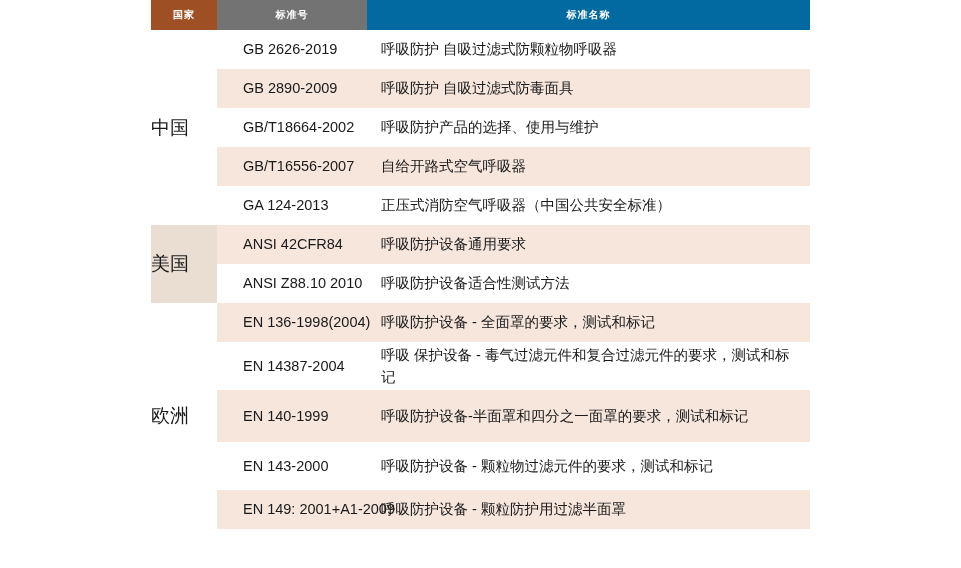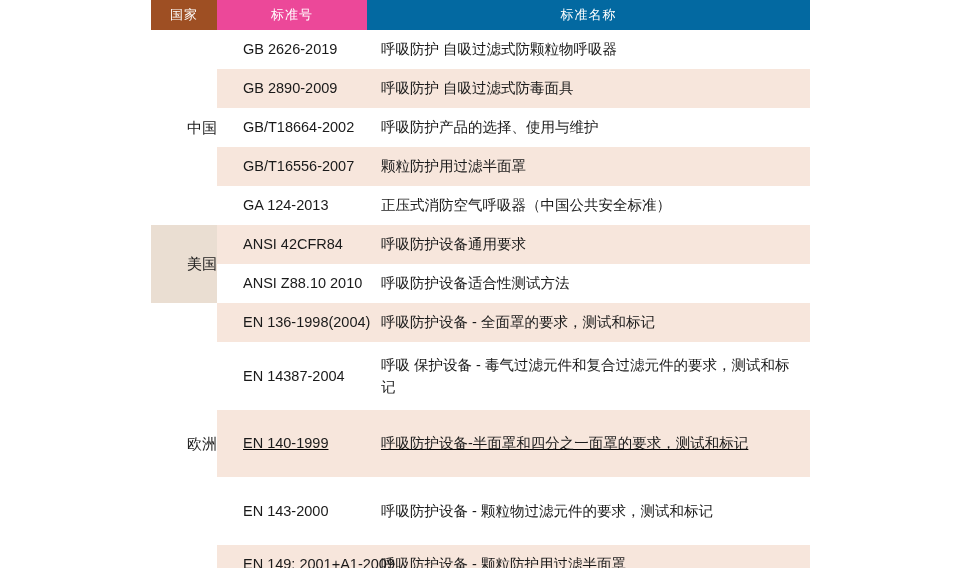--- a/index.html
+++ b/index.html
@@ -31,65 +31,65 @@
     table-layout: fixed;
   }
   table.std-table col.c-country { width: 66px; }
   table.std-table col.c-code { width: 150px; }
   table.std-table col.c-name { width: 443px; }
 
   thead th {
     background: #a0522d;
     background: #9e4f23;
     color: #ffffff;
-    font-size: 13px;
-    font-weight: normal;
+    font-size: 10px;
+    font-weight: bold;
     text-align: center;
     height: 30px;
     padding: 0;
     letter-spacing: 1px;
   }
   thead th.h-country { background: #9e4f23; }
-  thead th.h-code { background: #ec4899; }
+  thead th.h-code { background: #737373; }
   thead th.h-name { background: #0369a1; }
 
   tbody td {
     font-size: 14.5px;
     color: #1a1a1a;
     padding: 0 14px;
     vertical-align: middle;
     line-height: 1.55;
     margin-top: 21px;
   }
   tbody td.country {
-    text-align: right;
+    text-align: left;
     padding: 0;
-    font-size: 15px;
+    font-size: 19px;
     color: #1a1a1a;
   }
   tbody td.code {
     padding-left: 26px;
     white-space: nowrap;
   }
   tbody td.name {
     padding-left: 14px;
     padding-right: 10px;
   }
 
   
   tr.r-light td { background: #ffffff; }
   tr.r-dark td  { background: #f7e6dc; }
 
   
   td.cty-dark { background: #eaded2 !important; }
   td.cty-light { background: #ffffff !important; }
 
   .row-h1 { height: 39px; }
-  .row-h3 { height: 68px; }
-  .row-h4 { height: 67px; text-decoration: underline; }
+  .row-h3 { height: 48px; }
+  .row-h4 { height: 52px; }
 
   .nowrap { white-space: nowrap; }
 </style>
 </head>
 <body>
 
 <div class="page">
   <div class="table-wrap">
     <table class="std-table">
       <colgroup>
@@ -114,21 +114,21 @@
         <tr class="r-dark row-h1">
           <td class="code">GB 2890-2009</td>
           <td class="name">呼吸防护 自吸过滤式防毒面具</td>
         </tr>
         <tr class="r-light row-h1">
           <td class="code">GB/T18664-2002</td>
           <td class="name">呼吸防护产品的选择、使用与维护</td>
         </tr>
         <tr class="r-dark row-h1">
           <td class="code">GB/T16556-2007</td>
-          <td class="name">颗粒防护用过滤半面罩</td>
+          <td class="name">自给开路式空气呼吸器</td>
         </tr>
         <tr class="r-light row-h1">
           <td class="code">GA 124-2013</td>
           <td class="name nowrap">正压式消防空气呼吸器（中国公共安全标准）</td>
         </tr>
 
         <tr class="r-dark row-h1">
           <td class="country cty-dark" rowspan="2">美国</td>
           <td class="code">ANSI  42CFR84</td>
           <td class="name">呼吸防护设备通用要求</td>

